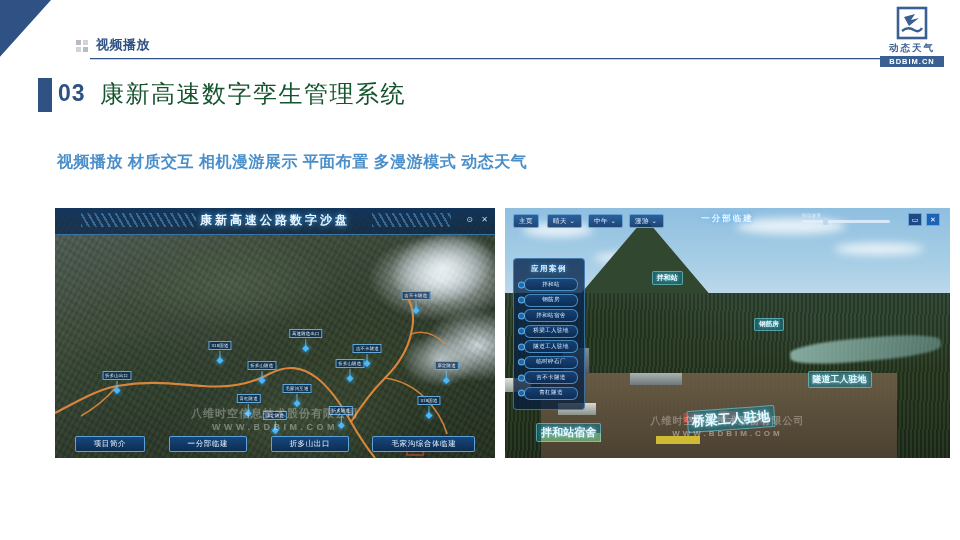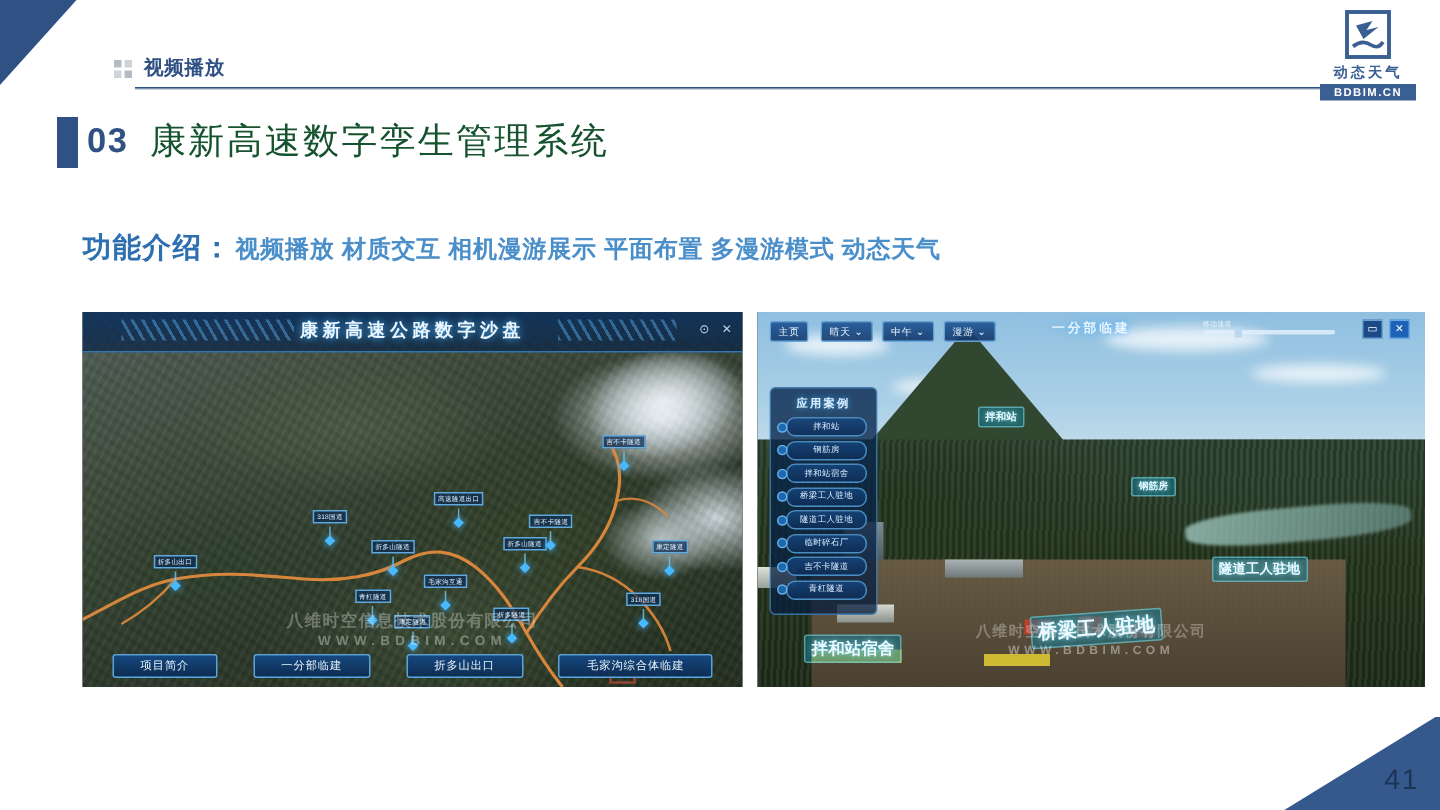--- a/index.html
+++ b/index.html
@@ -213,21 +213,20 @@
         <rect x="3" y="2" width="28" height="30" fill="none" stroke="#3a5f93" stroke-width="2.6"></rect>
         <path d="M9 11 L20 8 L16 14 L24 12 L14 20 Z" fill="#3a5f93"></path>
         <path d="M7 25 q6 -5 12 -1 q5 3 8 -2" fill="none" stroke="#3a5f93" stroke-width="2.4"></path>
       </svg>
     </div>
     <div class="logo-cn">动态天气</div>
     <div class="logo-en">BDBIM.CN</div>
   </div>
 
   <div class="intro">
-    <span class="intro-label">功能介绍：</span>
     <span class="intro-list">视频播放 材质交互 相机漫游展示 平面布置 多漫游模式 动态天气</span>
   </div>
 
   <div class="shot shot-left">
     <div class="terrain"></div>
     <div class="snowcap"></div>
     <div class="snowcap2"></div>
 
     <svg class="road" viewBox="0 0 440 250">
       <path d="M0 205 C 20 195 40 182 62 178 C 95 172 120 176 148 178 C 172 180 196 176 214 166
@@ -388,18 +387,14 @@
     <div class="s-lbl" style="left:7%;top:86%;font-size:11px;">拌和站宿舍</div>
     <div class="s-lbl" style="left:41%;top:80%;font-size:13px;transform:rotate(-4deg);">桥梁工人驻地</div>
 
     <div class="r-wm">
       <div class="r-wm-cn">八维时空信息技术股份有限公司</div>
       <div class="r-wm-en">WWW.BDBIM.COM</div>
     </div>
 
   </div>
 
-  <div class="corner">
-    <div class="corner-tri"></div>
-    <div class="page-no">41</div>
-  </div>
 
 </div>
 
 </body></html>

